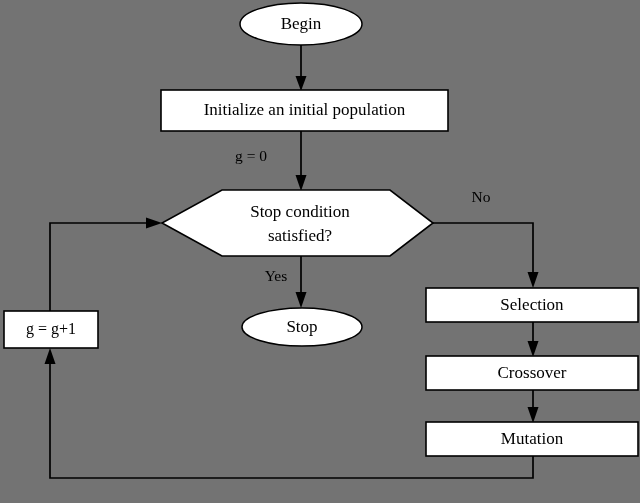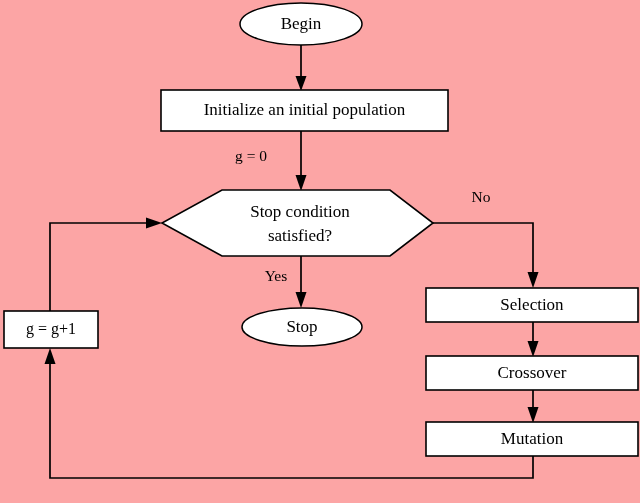--- a/index.html
+++ b/index.html
@@ -11,21 +11,21 @@
   body {
     width: 640px;
     height: 503px;
     overflow: hidden;
     font-family: "Liberation Serif", "DejaVu Serif", serif;
   }
   #flowchart-root {
     position: relative;
     width: 640px;
     height: 503px;
-    background: #fca5a5;
+    background: #737373;
   }
   svg#flow-svg {
     display: block;
     width: 640px;
     height: 503px;
   }
   .node-shape {
     fill: #ffffff;
     stroke: #000000;
     stroke-width: 1.6;

